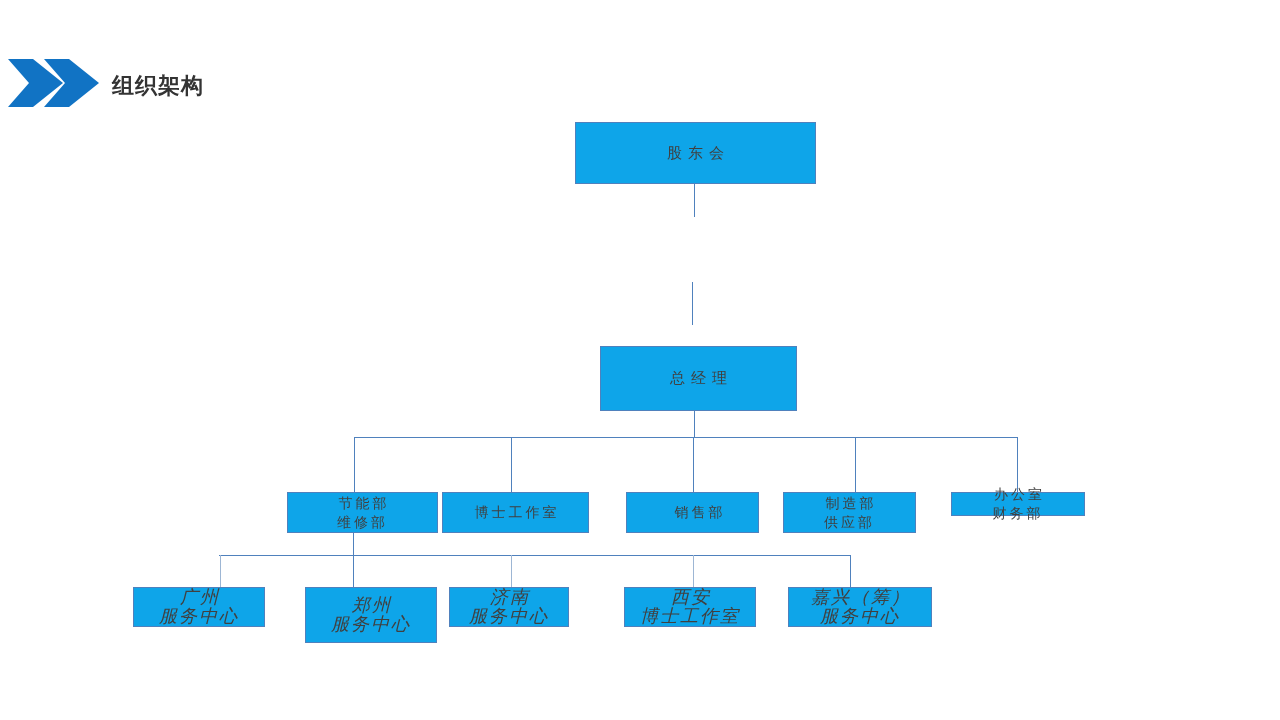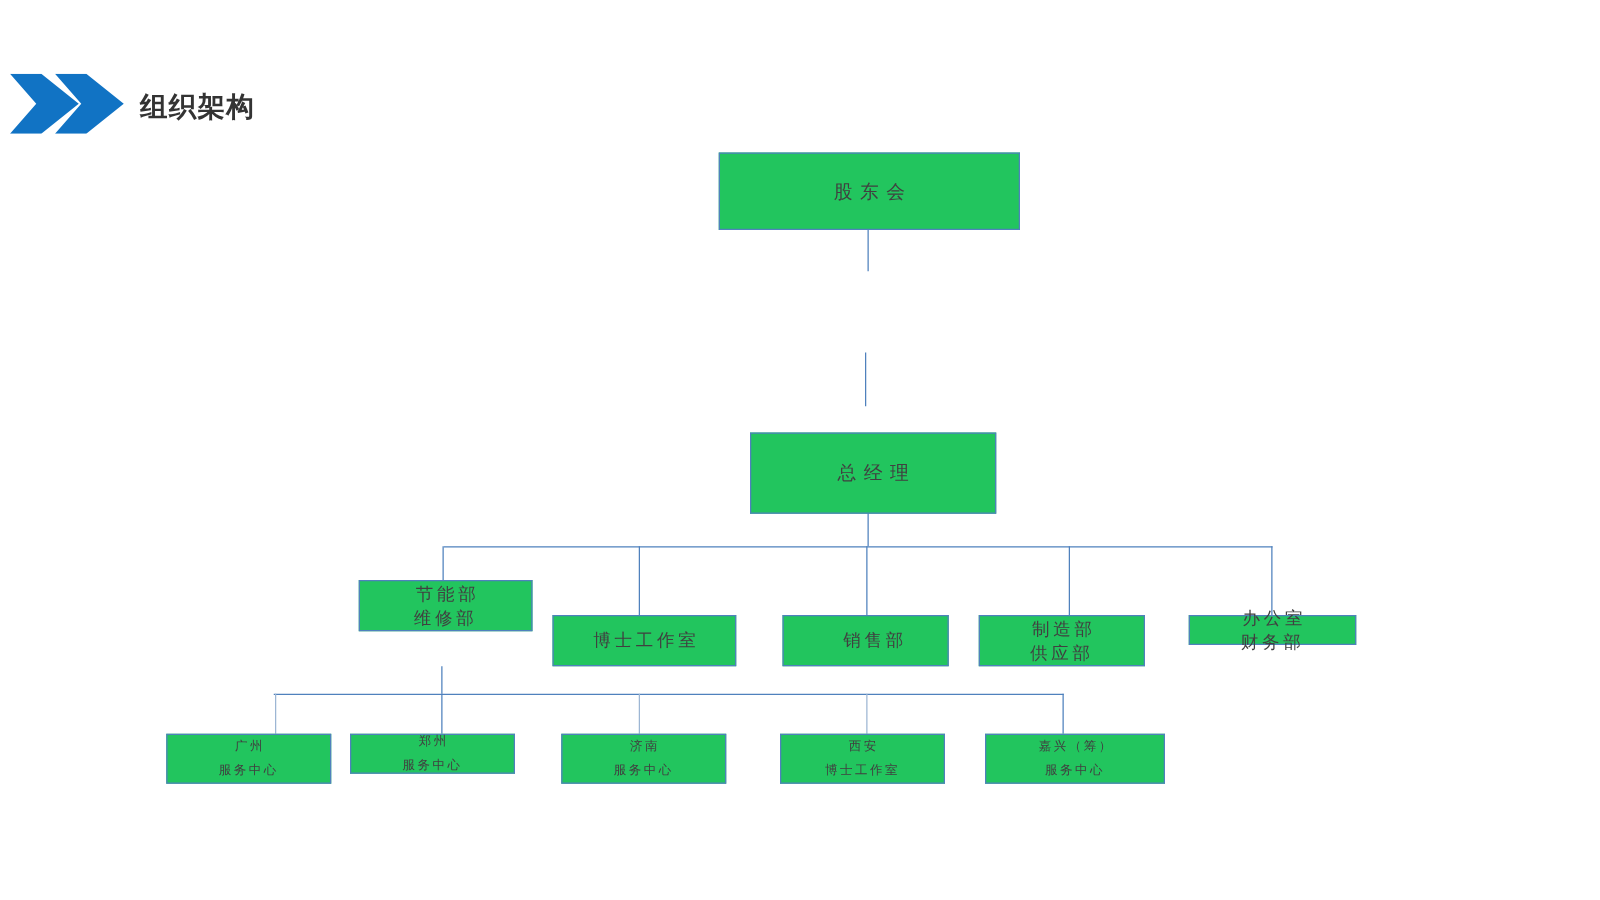--- a/index.html
+++ b/index.html
@@ -12,27 +12,27 @@
   
   .chevrons{position:absolute;left:8px;top:59px;width:92px;height:48px;}
   .slide-title{
     position:absolute;left:112px;top:71px;
     font-size:22px;font-weight:bold;color:#333333;letter-spacing:1px;
   }
 
   
   .node{
     position:absolute;box-sizing:border-box;
-    border:1.5px solid #4f81bd;background:#22c55e;
+    border:1.5px solid #4f81bd;background:#0ea5e9;
     display:flex;align-items:center;justify-content:center;text-align:center;
     color:#404040;white-space:pre-line;
   }
   .node-top{font-size:15px;letter-spacing:6px;text-indent:6px;}
   .node-mid{font-size:14px;letter-spacing:3px;text-indent:3px;line-height:19px;}
-  .node-low{font-size:10px;letter-spacing:2px;text-indent:2px;line-height:19px;}
+  .node-low{font-size:18px;letter-spacing:2px;text-indent:2px;line-height:19px;font-style:italic;}
 
   
   .line{position:absolute;background:#4f81bd;}
   .line.light{background:#9db6d4;}
   .vline{width:1px;}
   .hline{height:1px;}
 </style>
 </head>
 <body>
 
@@ -59,33 +59,33 @@
   <div class="line hline" style="left:219px;top:555px;width:632px;"></div>
   <div class="line vline light" style="left:220px;top:555px;height:32px;"></div>
   <div class="line vline" style="left:353px;top:555px;height:32px;"></div>
   <div class="line vline light" style="left:511px;top:555px;height:32px;"></div>
   <div class="line vline light" style="left:693px;top:555px;height:32px;"></div>
   <div class="line vline" style="left:850px;top:555px;height:32px;"></div>
 
   <div class="node node-top" style="left:575px;top:122px;width:241px;height:62px;">股东会</div>
   <div class="node node-top" style="left:600px;top:325px;width:197px;height:65px;margin-top:21px;">总经理</div>
 
-  <div class="node node-mid" style="left:287px;top:464px;width:139px;height:41px;">节能部
+  <div class="node node-mid" style="left:287px;top:492px;width:151px;height:41px;">节能部
 维修部</div>
   <div class="node node-mid" style="left:442px;top:492px;width:147px;height:41px;">博士工作室</div>
   <div class="node node-mid" style="left:626px;top:492px;width:133px;height:41px;padding-left:12px;">销售部</div>
   <div class="node node-mid" style="left:783px;top:492px;width:133px;height:41px;">制造部
 供应部</div>
   <div class="node node-mid" style="left:951px;top:492px;width:134px;height:24px;">办公室
 财务部</div>
 
   <div class="node node-low" style="left:133px;top:587px;width:132px;height:40px;">广州
 服务中心</div>
-  <div class="node node-low" style="left:280px;top:587px;width:132px;height:32px;">郑州
+  <div class="node node-low" style="left:305px;top:587px;width:132px;height:56px;">郑州
 服务中心</div>
-  <div class="node node-low" style="left:449px;top:587px;width:132px;height:40px;">济南
+  <div class="node node-low" style="left:449px;top:587px;width:120px;height:40px;">济南
 服务中心</div>
   <div class="node node-low" style="left:624px;top:587px;width:132px;height:40px;">西安
 博士工作室</div>
   <div class="node node-low" style="left:788px;top:587px;width:144px;height:40px;">嘉兴（筹）
 服务中心</div>
 
 </div>
 
 </body></html>

